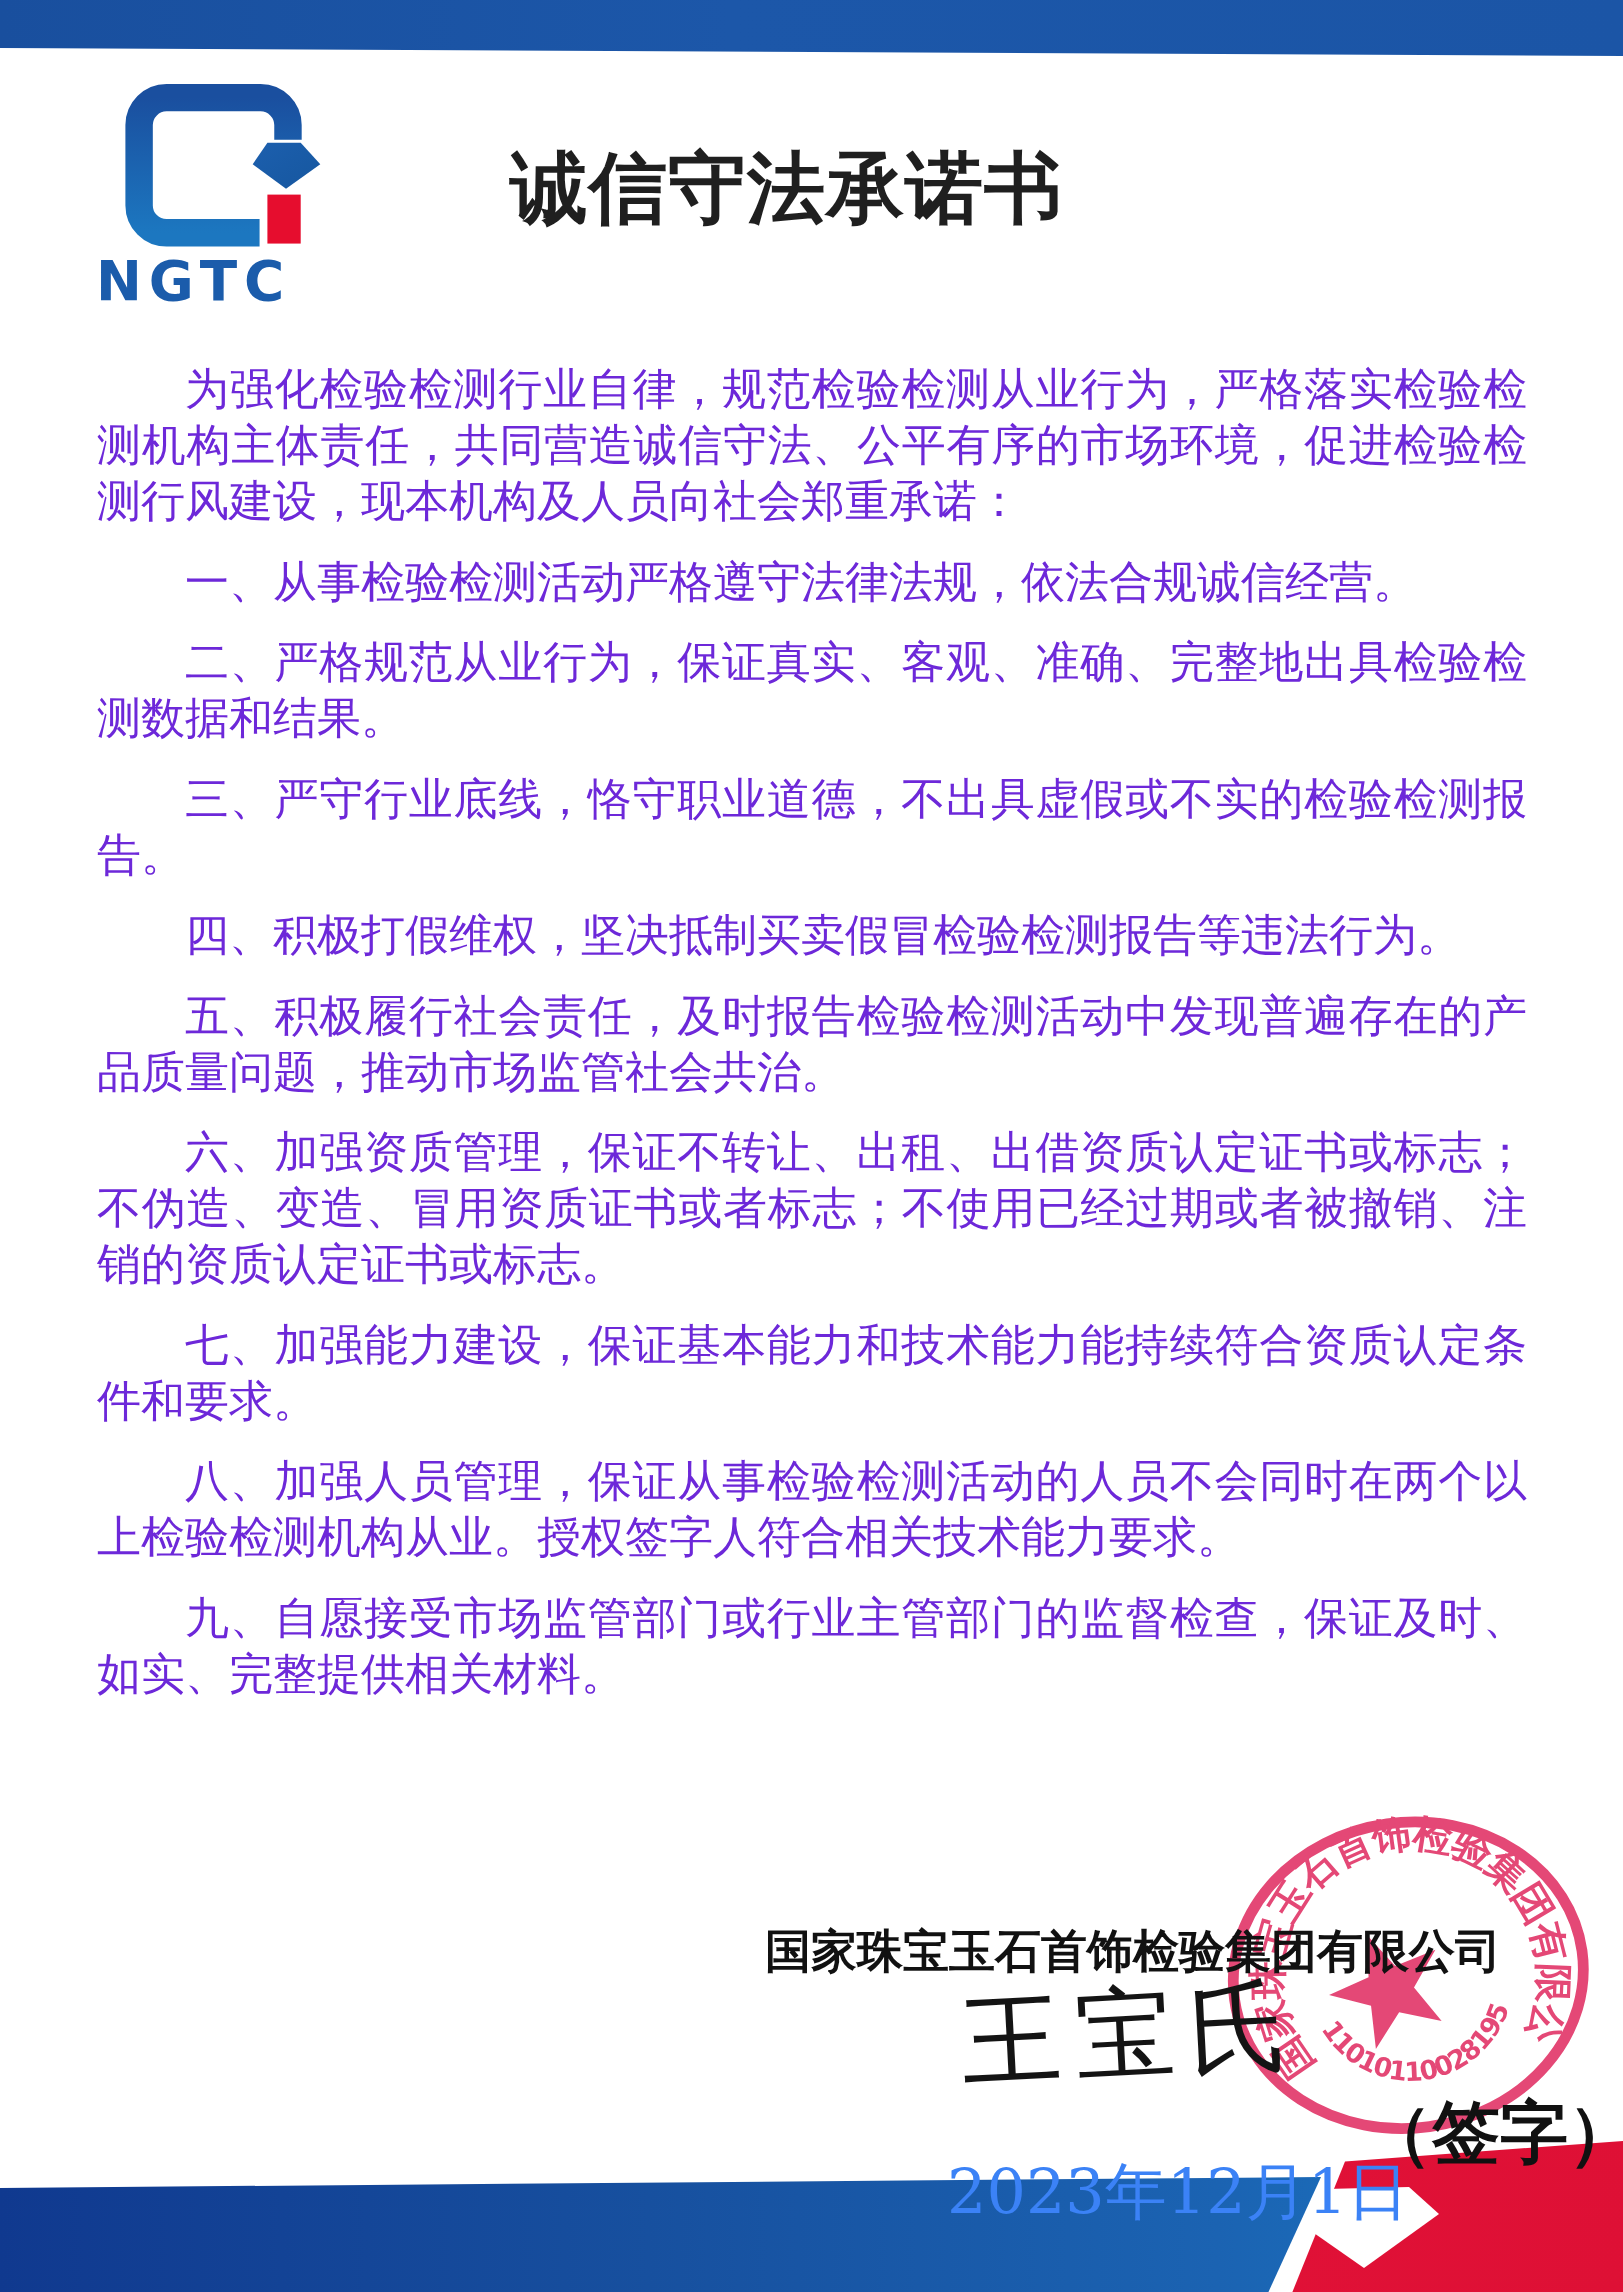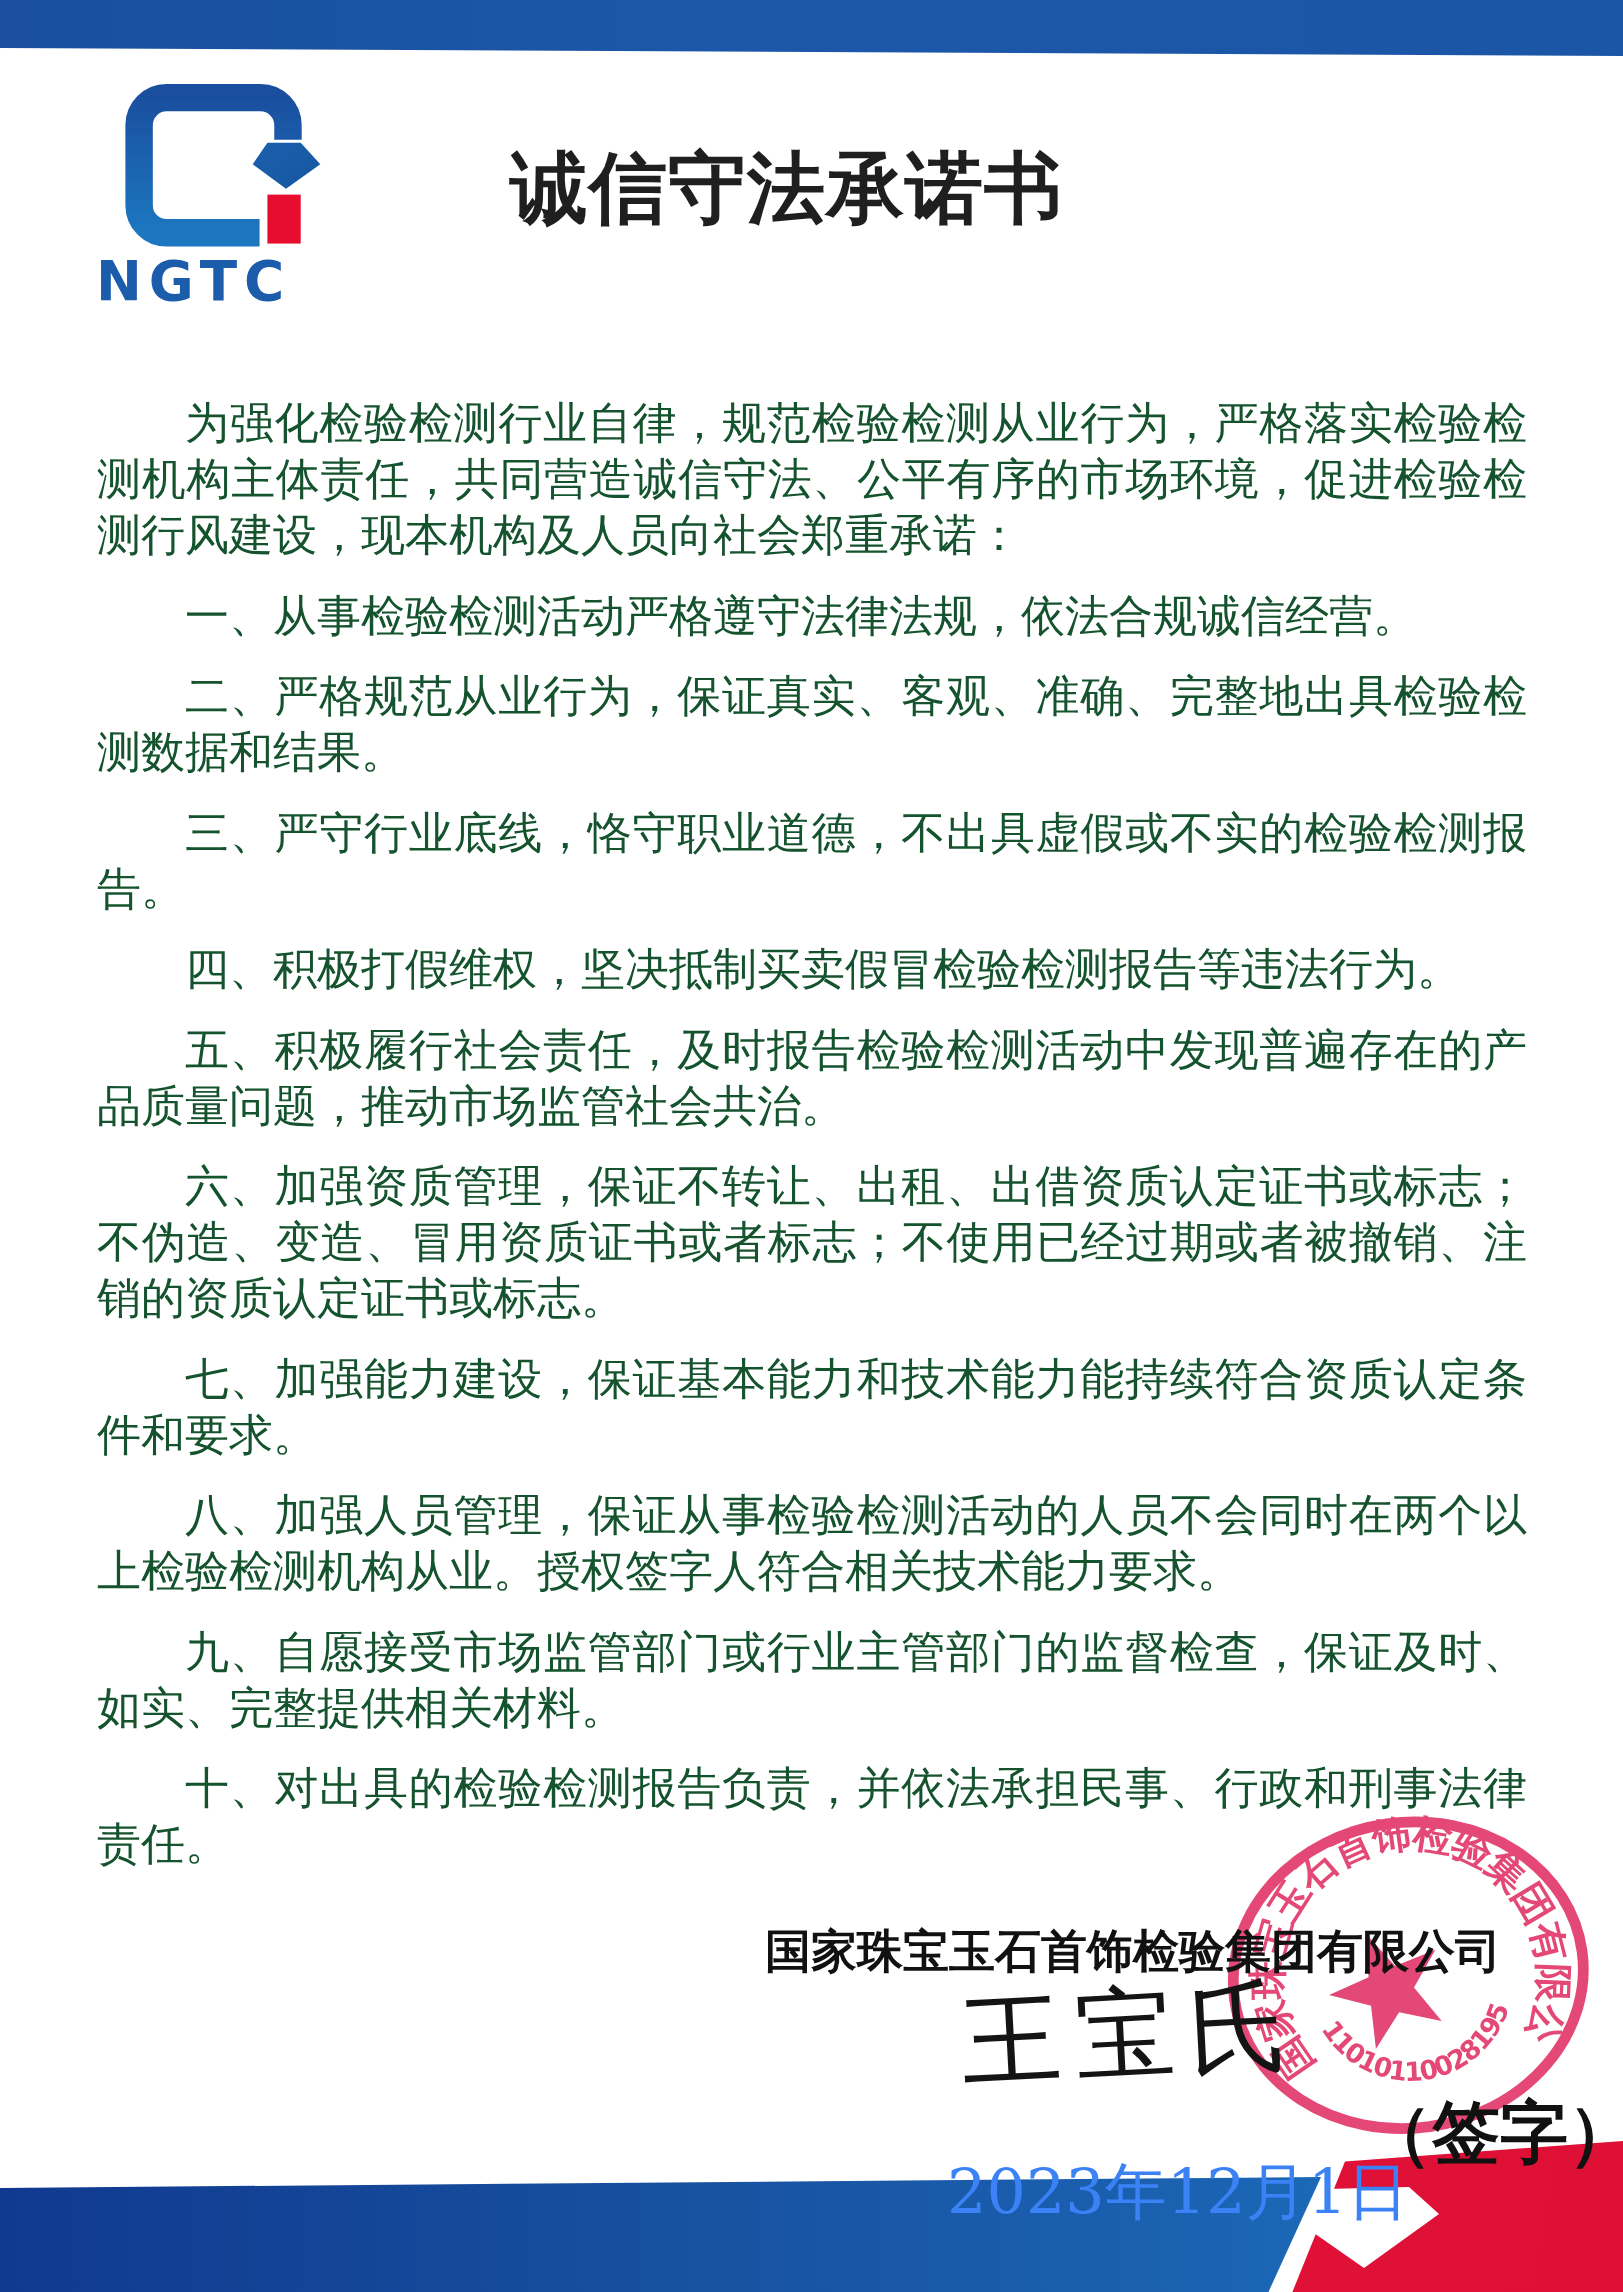--- a/index.html
+++ b/index.html
@@ -15,21 +15,21 @@
   .logo{position:absolute;left:93px;top:81px;width:245px;height:237px;text-align:right;}
   .logo svg{display:block;}
 
   
   .doc-title{position:absolute;left:510px;top:137px;width:647px;
              font-size:78px;font-weight:900;letter-spacing:1px;color:#1f1f1f;
              font-family:"DejaVu Serif","Liberation Serif",serif;white-space:nowrap;}
 
   
   .body-text{position:absolute;left:97px;top:361px;width:1430px;
-             font-size:44px;line-height:56px;text-align:justify;color:#14532d;margin-top:34px;}
+             font-size:44px;line-height:56px;text-align:justify;color:#6d28d9;}
   .body-text p{margin:0 0 24.5px 0;text-indent:2em;}
 
   
   .company-line{position:absolute;left:765px;top:1921px;width:745px;white-space:nowrap;
                 font-family:"DejaVu Sans","Liberation Sans",sans-serif;
                 font-weight:700;font-size:46px;color:#111;z-index:4;}
   .signature{position:absolute;left:961px;top:1968px;font-size:100px;color:#141414;
              letter-spacing:13.7px;transform:rotate(-3deg);z-index:4;white-space:nowrap;
              font-family:"DejaVu Serif","Liberation Serif",serif;}
   .sign-label{position:absolute;left:1364px;top:2088px;font-size:68px;font-weight:700;
@@ -90,21 +90,20 @@
     <p>为强化检验检测行业自律，规范检验检测从业行为，严格落实检验检测机构主体责任，共同营造诚信守法、公平有序的市场环境，促进检验检测行风建设，现本机构及人员向社会郑重承诺：</p>
     <p>一、从事检验检测活动严格遵守法律法规，依法合规诚信经营。</p>
     <p>二、严格规范从业行为，保证真实、客观、准确、完整地出具检验检测数据和结果。</p>
     <p>三、严守行业底线，恪守职业道德，不出具虚假或不实的检验检测报告。</p>
     <p>四、积极打假维权，坚决抵制买卖假冒检验检测报告等违法行为。</p>
     <p>五、积极履行社会责任，及时报告检验检测活动中发现普遍存在的产品质量问题，推动市场监管社会共治。</p>
     <p>六、加强资质管理，保证不转让、出租、出借资质认定证书或标志；不伪造、变造、冒用资质证书或者标志；不使用已经过期或者被撤销、注销的资质认定证书或标志。</p>
     <p>七、加强能力建设，保证基本能力和技术能力能持续符合资质认定条件和要求。</p>
     <p>八、加强人员管理，保证从事检验检测活动的人员不会同时在两个以上检验检测机构从业。授权签字人符合相关技术能力要求。</p>
     <p>九、自愿接受市场监管部门或行业主管部门的监督检查，保证及时、如实、完整提供相关材料。</p>
-    <p>十、对出具的检验检测报告负责，并依法承担民事、行政和刑事法律责任。</p>
   </div>
 
   <div class="company-line">国家珠宝玉石首饰检验集团有限公司</div>
   <div class="signature">王宝氏</div>
   <div class="sign-label">（签字）</div>
   <div class="date-line">2023年12月1日</div>
 
   <div class="seal">
     <svg width="392" height="353" viewBox="0 0 400 360">
       <defs>

